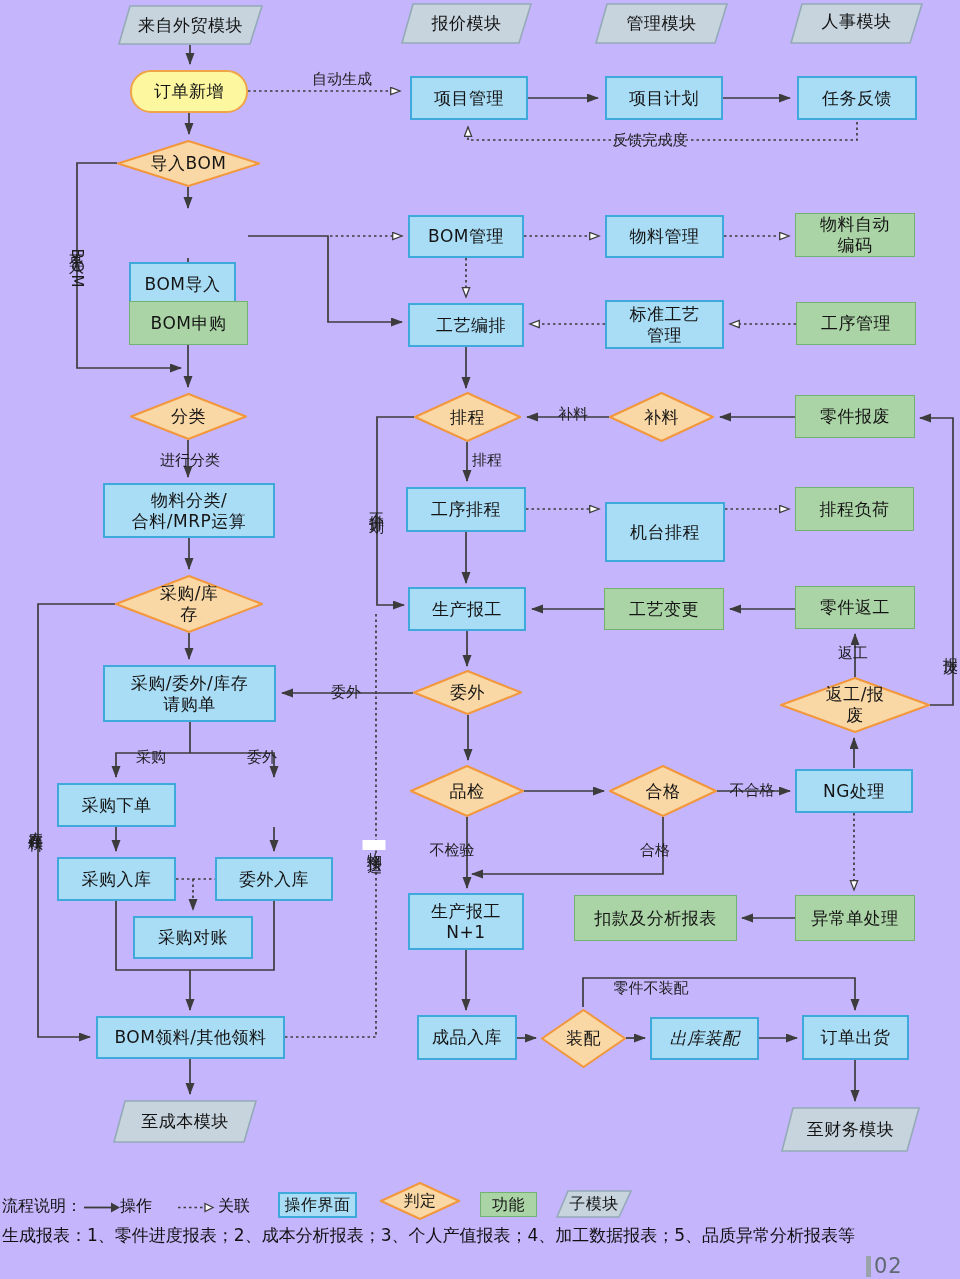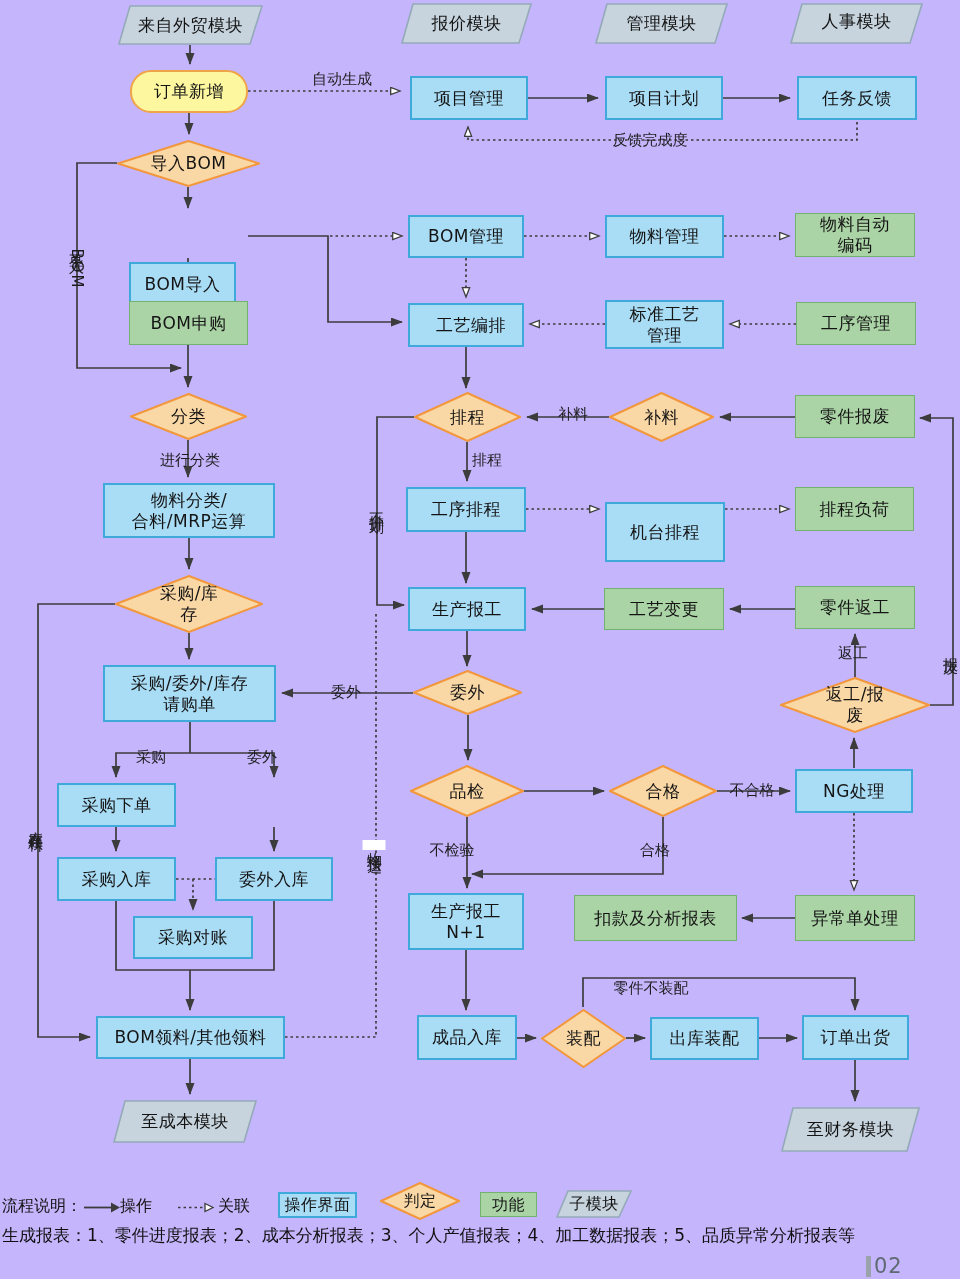--- a/index.html
+++ b/index.html
@@ -278,21 +278,21 @@
       </div>
       <div class="node screen" style="left: 417px; top: 1015px; width: 100px; height: 45px;">
         <span class="nlabel">成品入库</span>
       </div>
       <div class="node decision" style="left: 541px; top: 1009px; width: 85px; height: 59px;">
         <svg width="85" height="59">
           <polygon points="42.5,1 84,29.5 42.5,58 1,29.5" fill="#FAD8A6" stroke="#F2973B" stroke-width="2"></polygon>
         </svg>
         <span class="nlabel">装配</span>
       </div>
-      <div class="node screen" style="left: 650px; top: 1017px; width: 109px; height: 43px;">
+      <div class="node screen" style="left: 650px; top: 1017px; width: 109px; height: 43px; font-style: italic;">
         <span class="nlabel">出库装配</span>
       </div>
       <div class="node screen" style="left: 802px; top: 1015px; width: 107px; height: 45px;">
         <span class="nlabel">订单出货</span>
       </div>
       <div class="node module" style="left: 113px; top: 1100px; width: 144px; height: 43px;">
         <svg width="144" height="43">
           <polygon points="12,1 143,1 131,42 1,42" fill="#C7D4DE" stroke="#94AAB8" stroke-width="1.6"></polygon>
         </svg>
         <span class="nlabel">至成本模块</span>

